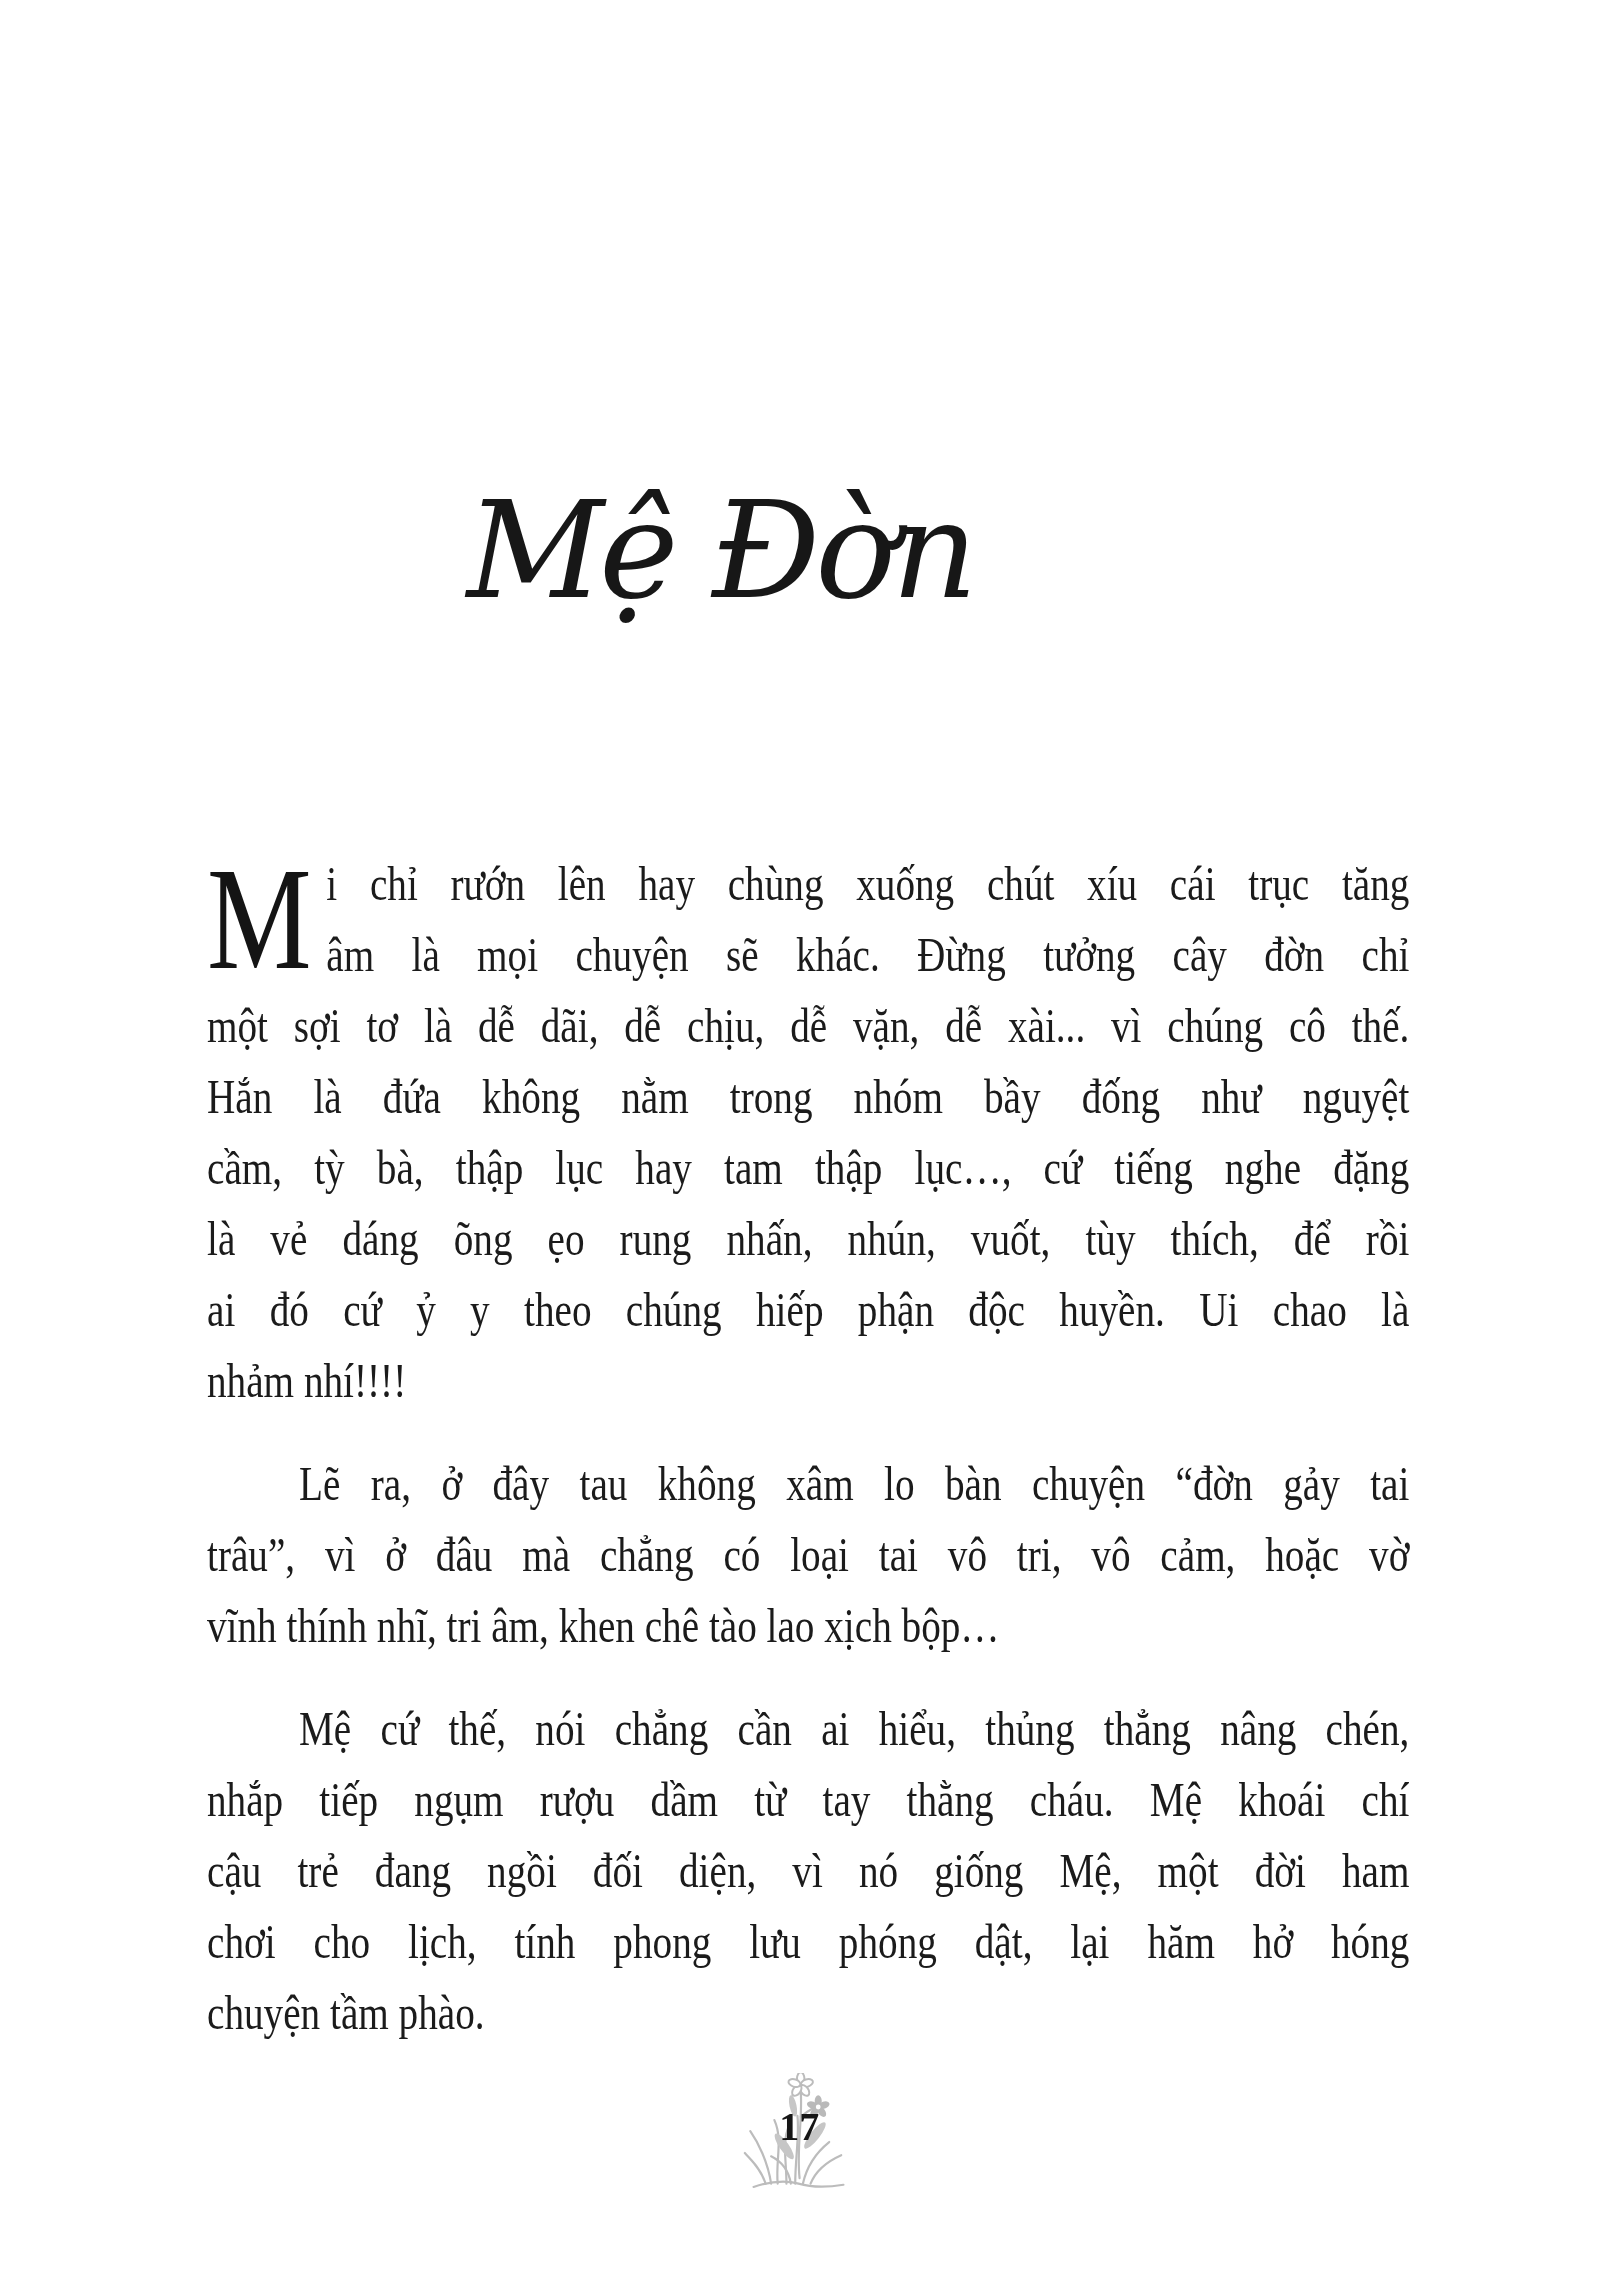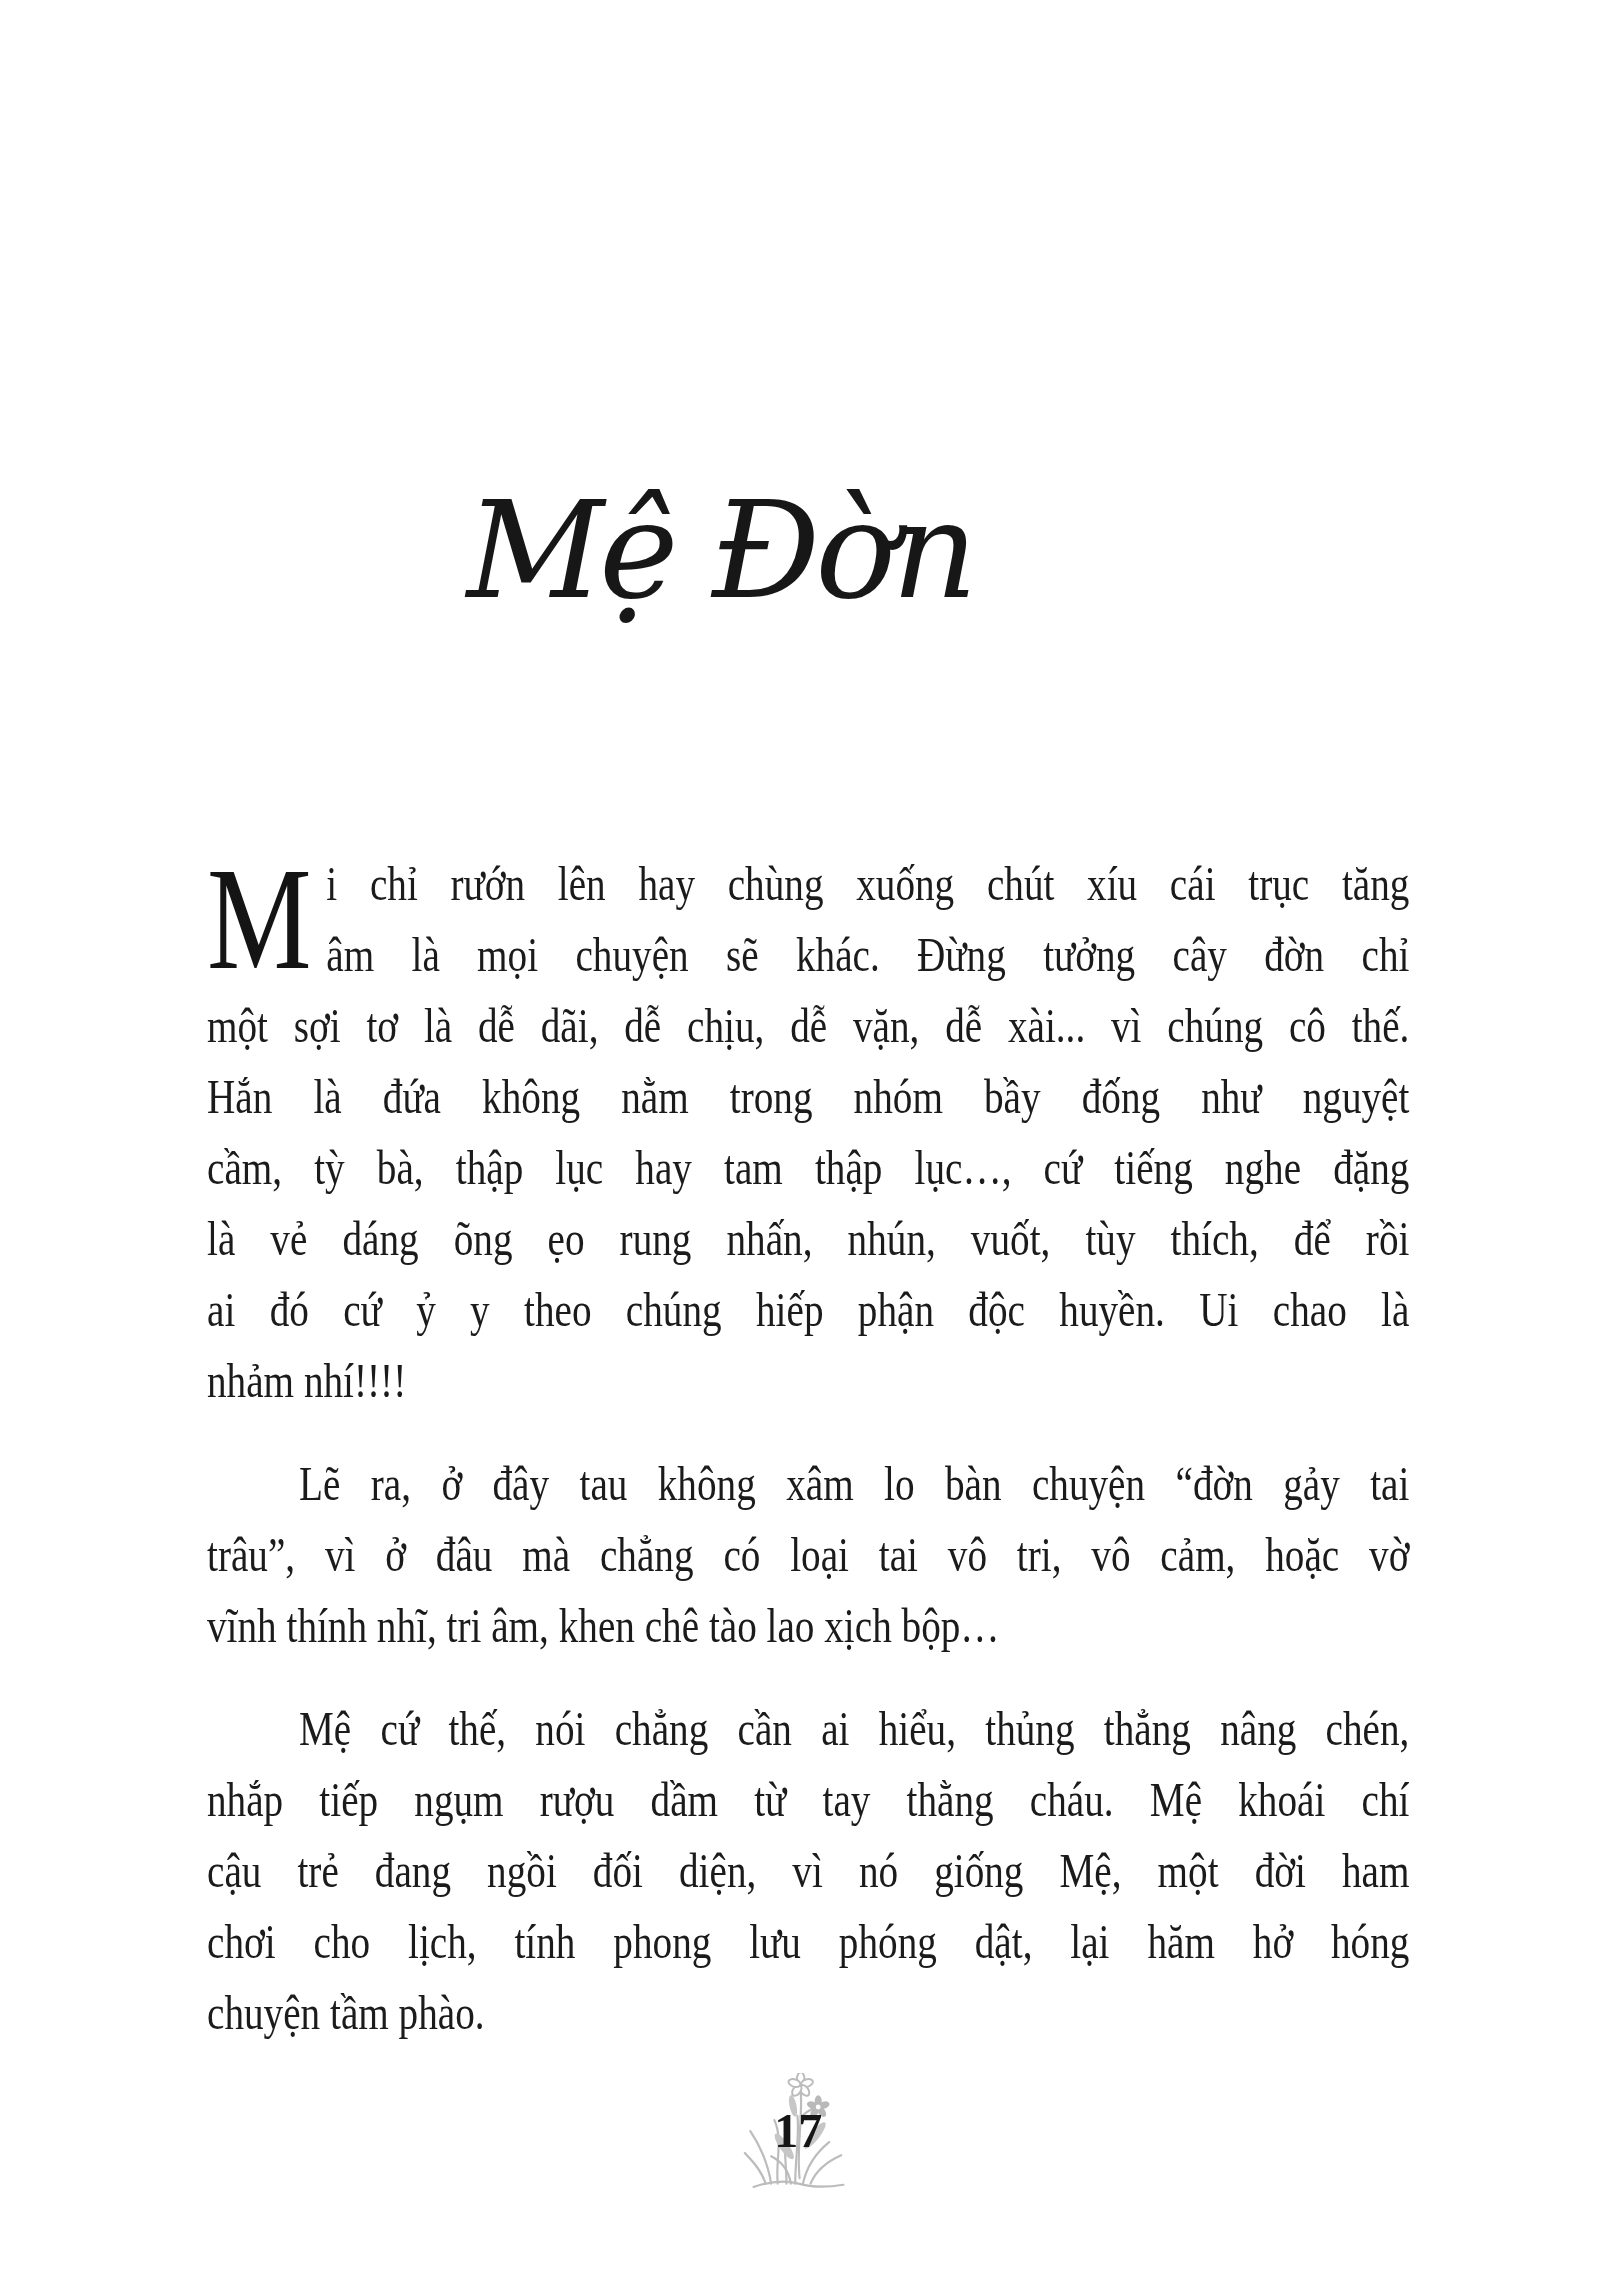--- a/index.html
+++ b/index.html
@@ -59,21 +59,21 @@
     left:50%; top:6.1px;
     margin-left:-67px;
     width:123px; height:126px;
   }
   .page-number {
     position:absolute;
     left:50%; top:40px;
     transform:translateX(-62%);
     font-family:"Liberation Serif", serif;
     font-weight:bold;
-    font-size:48px;
+    font-size:40px;
     line-height:1;
     color:#161616;
     text-align:center;
   }
 </style>
 </head>
 <body>
 
 <div class="page">
 

